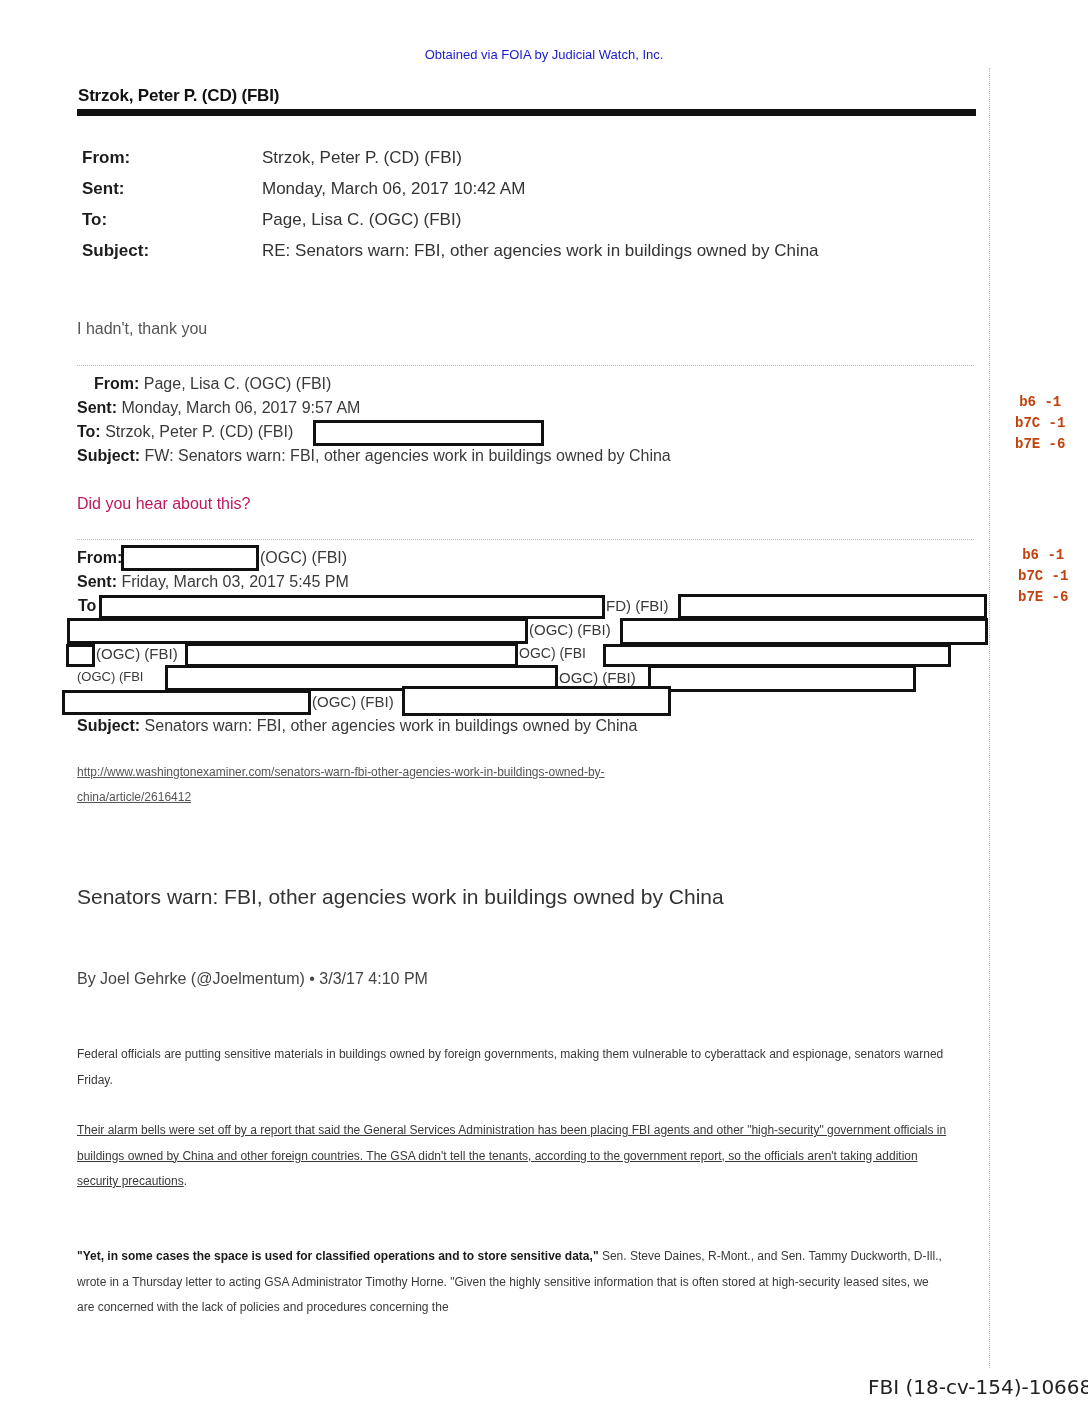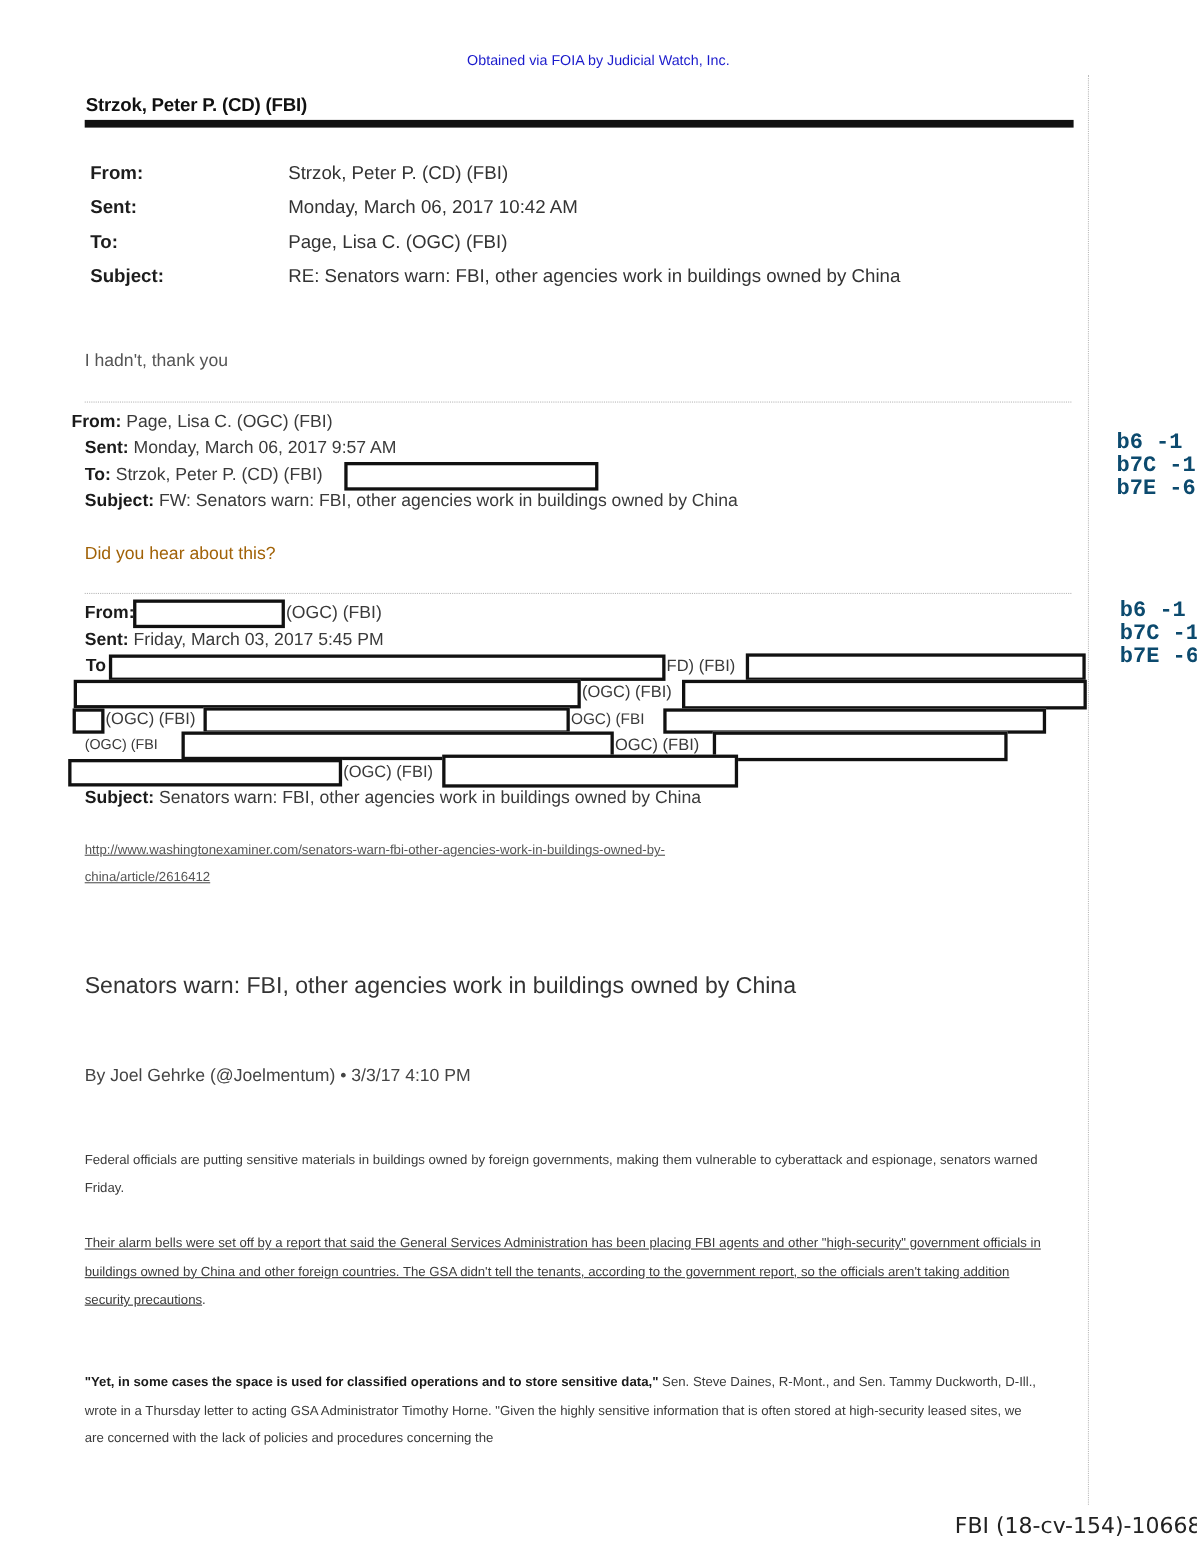--- a/index.html
+++ b/index.html
@@ -10,21 +10,21 @@
           font-size: 13px; font-family: "Liberation Sans", sans-serif; }
   .hdr-name { left: 78px; top: 86px; font-size: 17px; font-weight: bold; color: #111; letter-spacing: -0.2px; }
   .hdr-rule { left: 77px; top: 109px; width: 899px; height: 7px; background: #111; }
   .vdots { left: 989px; top: 68px; height: 1300px; width: 0; border-left: 1px dotted #bbb; }
   .lbl { font-weight: bold; font-size: 17px; color: #1d1d1d; }
   .val { font-size: 17px; color: #333; }
   .txt { font-size: 16px; color: #3a3a3a; }
   .txt b { color: #1a1a1a; }
   .sep { left: 77px; width: 897px; height: 0; border-top: 1px dotted #b8b8b8; }
   .redact { position: absolute; border: 3px solid #111; background: #fff; box-sizing: border-box; }
-  .codes { font-family: "Liberation Mono", monospace; font-weight: bold; font-size: 20px; color: #0c4a6e; line-height: 21px; }
+  .codes { font-family: "Liberation Mono", monospace; font-weight: bold; font-size: 14px; color: #c2410c; line-height: 21px; text-align: center; }
   .link { font-size: 12px; color: #555; text-decoration: underline; }
   .headline { font-size: 21px; color: #333; }
   .para { position: absolute; left: 77px; width: 870px; font-size: 12px; line-height: 25.5px; color: #3a3a3a; white-space: normal; }
   .para u { text-decoration: underline; }
   .bates { left: 868px; top: 1375px; font-size: 20px; color: #222; font-family: "DejaVu Sans", sans-serif; }
 </style>
 </head>
 <body>
 
 <div class="abs foia">Obtained via FOIA by Judicial Watch, Inc.</div>
@@ -42,28 +42,28 @@
   <div class="abs val" style="left:262px;top:210px">Page, Lisa C. (OGC) (FBI)</div>
   <div class="abs lbl" style="left:82px;top:241px">Subject:</div>
   <div class="abs val" style="left:262px;top:241px">RE: Senators warn: FBI, other agencies work in buildings owned by China</div>
 </div>
 
 <div class="abs txt" style="left:77px;top:320px;color:#555">I hadn't, thank you</div>
 
 <div class="abs sep" style="top:365px"></div>
 
 <div>
-  <div class="abs txt" style="left:65px;top:375px"><b>From:</b><span> Page, Lisa C. (OGC) (FBI)</span></div>
+  <div class="abs txt" style="left:94px;top:375px"><b>From:</b><span> Page, Lisa C. (OGC) (FBI)</span></div>
   <div class="abs txt" style="left:77px;top:399px"><b>Sent:</b><span> Monday, March 06, 2017 9:57 AM</span></div>
   <div class="abs txt" style="left:77px;top:423px"><b>To:</b><span> Strzok, Peter P. (CD) (FBI)</span></div>
   <div class="redact" style="left:313px;top:420px;width:231px;height:26px"></div>
   <div class="abs txt" style="left:77px;top:447px"><b>Subject:</b><span> FW: Senators warn: FBI, other agencies work in buildings owned by China</span></div>
 </div>
 
-<div class="abs txt" style="left:77px;top:495px;color:#a16207">Did you hear about this?</div>
+<div class="abs txt" style="left:77px;top:495px;color:#be185d">Did you hear about this?</div>
 
 <div class="abs codes" style="left:1015px;top:392px">
   <div>b6 -1</div>
   <div>b7C -1</div>
   <div>b7E -6</div>
 </div>
 <div class="abs codes" style="left:1018px;top:545px">
   <div>b6 -1</div>
   <div>b7C -1</div>
   <div>b7E -6</div>

